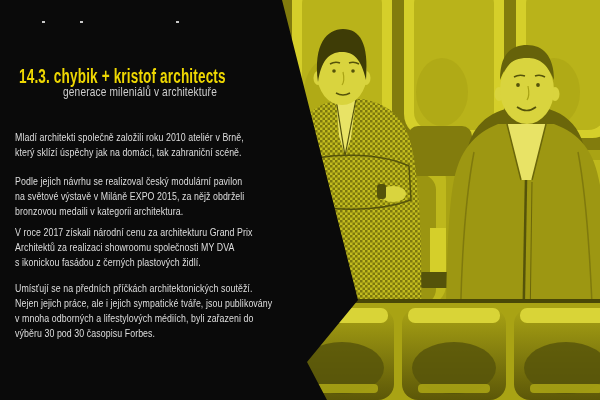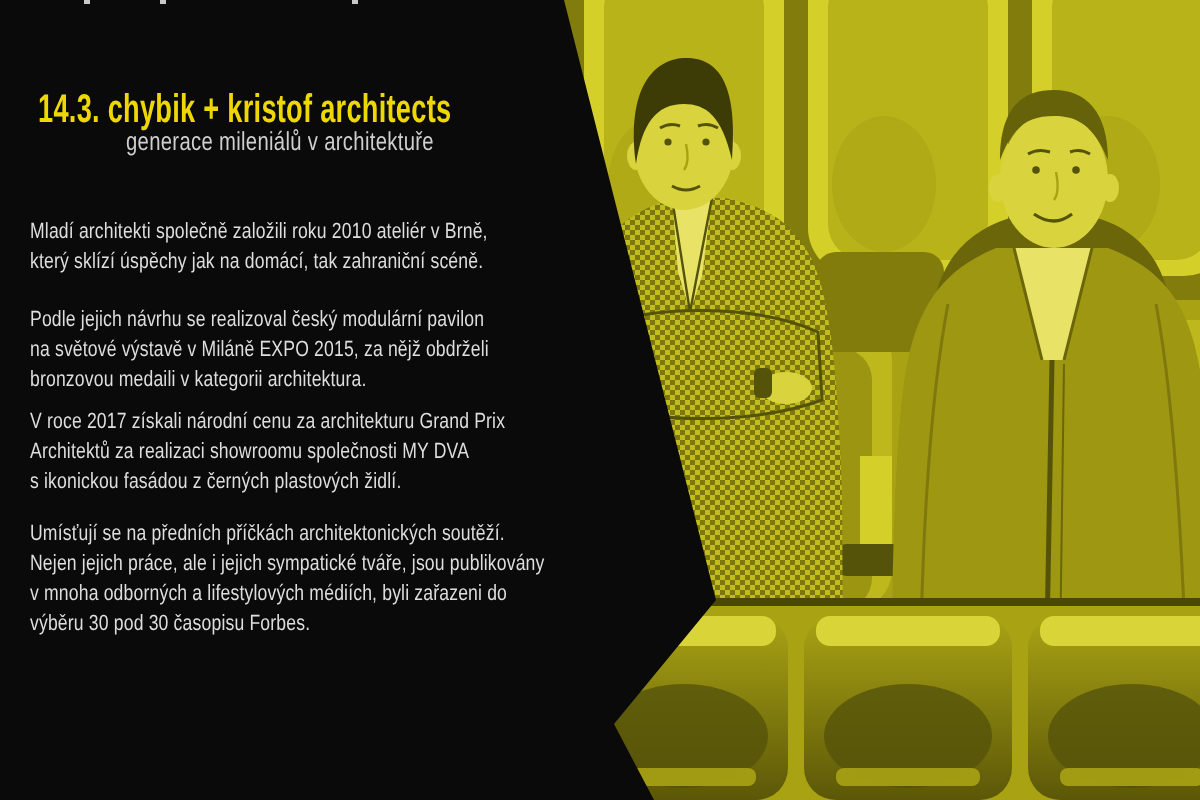--- a/index.html
+++ b/index.html
@@ -25,21 +25,21 @@
   .f-tweed-light{fill:var(--tweed-light,#c2bc1e);}
   .f-tweed-dark{fill:var(--tweed-dark,#7d780d);}
   .f-ink{fill:var(--ink,#0a0a0a);}
   .f-midseat{fill:#b9b31a;} .f-rowb{fill:#beb81c;} .f-rowbin{fill:#9b9511;}
   .f-rim{fill:#d9d437;} .f-deepline{fill:#4a4807;}
   .s-deep{stroke:var(--photo-deep,#55530a); fill:none;}
   .s-parkadark{stroke:var(--parka-dark,#6b660a); fill:none;}
   .s-mid{stroke:var(--photo-mid,#a9a314); fill:none;}
 
   
-  .textcol{position:absolute; inset:0; z-index:2;}
+  .textcol{position:absolute; inset:0; z-index:2;margin-top:21px;}
   .title{
     position:absolute; left:19px; top:44px; margin:0;
     font-size:20px; font-weight:bold; line-height:1.1; white-space:nowrap;
     color:var(--accent,#eed702);
     transform:scaleX(0.68); transform-origin:0 0; letter-spacing:0.2px;
   }
   .subtitle{
     position:absolute; left:63px; top:64px;
     font-size:13px; line-height:1.1; white-space:nowrap;
     color:var(--subtitle-gray,#cfcfcf);

